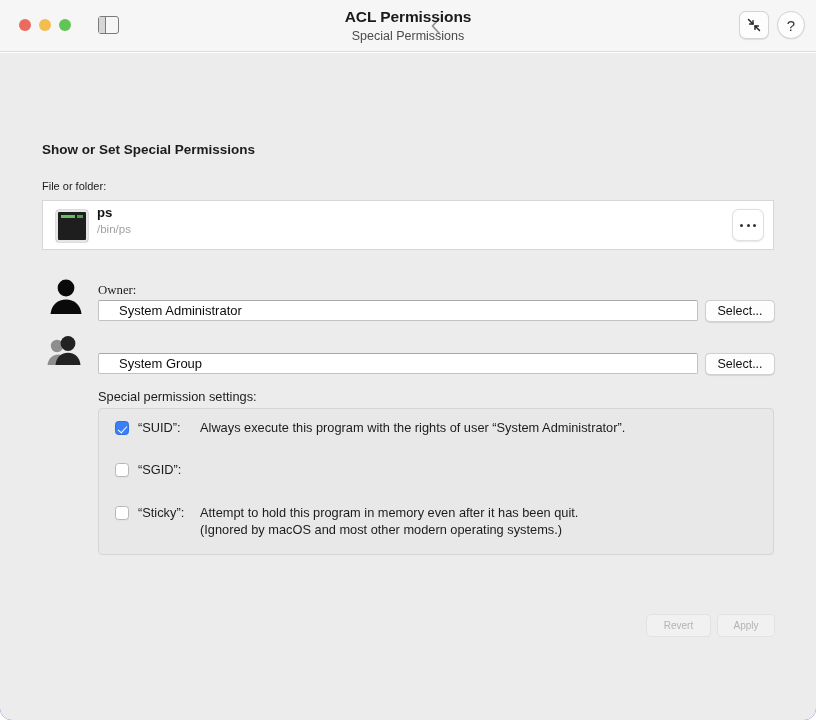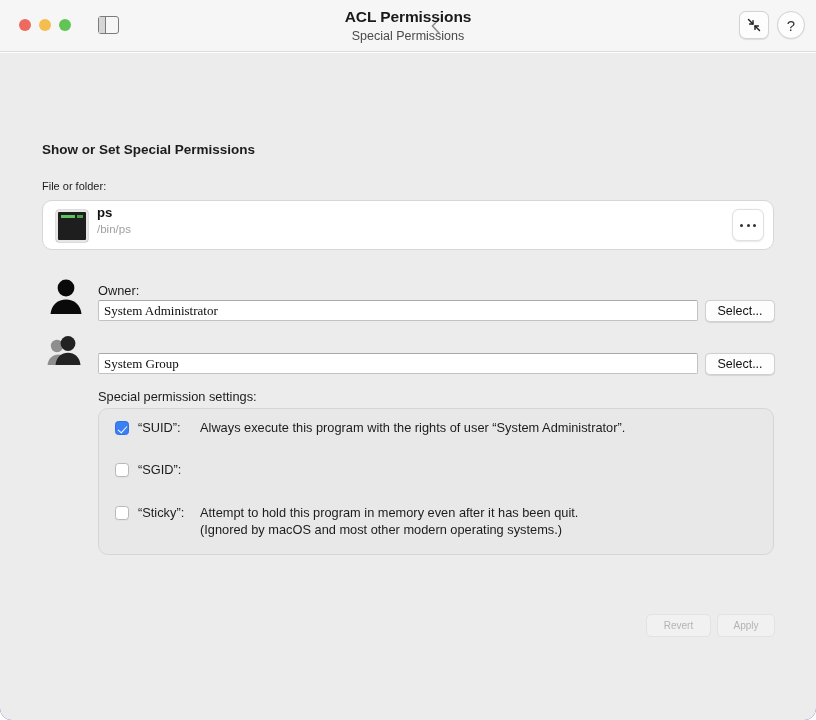--- a/index.html
+++ b/index.html
@@ -162,21 +162,21 @@
   }
 
   .file-panel {
     position: absolute;
     left: 42px;
     top: 148px;
     width: 732px;
     height: 50px;
     background: #ffffff;
     border: 0.5px solid #d7d7d7;
-    border-radius: 10px;
+    border-radius: 0;
     box-sizing: border-box;
   }
 
   .file-icon {
     position: absolute;
     left: 13px;
     top: 9px;
     width: 32px;
     height: 32px;
     background: #1e1e1e;
@@ -252,37 +252,37 @@
   }
   .person-icon.owner { top: 224px; }
   .person-icon.group { top: 277px; }
 
   .row-label {
     position: absolute;
     left: 98px;
     font-size: 12.8px;
     color: #1c1c1c;
   }
-  .row-label.owner { top: 231px; }
+  .row-label.owner { top: 231px; font-family: Liberation Serif, serif; }
   .row-label.group { top: 300px; }
 
   .text-field {
     position: absolute;
     left: 98px;
     width: 600px;
     height: 21px;
     background: #ffffff;
     border: 0.5px solid #c2c2c2;
     border-top-color: #a8a8a8;
     border-radius: 2px;
     box-sizing: border-box;
-    font-family: Liberation Serif, serif;
+    font-family: Liberation Sans, sans-serif;
     font-size: 13px;
     color: #0d0d0d;
-    padding: 0 5px;
+    padding: 0 20px;
     outline: none;
   }
   .text-field.owner { top: 248px; }
   .text-field.group { top: 301px; }
 
   .select-btn {
     position: absolute;
     left: 705px;
     width: 70px;
     height: 22px;
@@ -310,21 +310,21 @@
   }
 
   .settings-box {
     position: absolute;
     left: 98px;
     top: 356px;
     width: 676px;
     height: 147px;
     background: #e8e8e8;
     border: 0.5px solid #d5d5d5;
-    border-radius: 10px;
+    border-radius: 4px;
     box-sizing: border-box;
   }
 
   .perm-row {
     position: absolute;
     left: 16px;
     right: 12px;
     display: flex;
     align-items: flex-start;
   }

